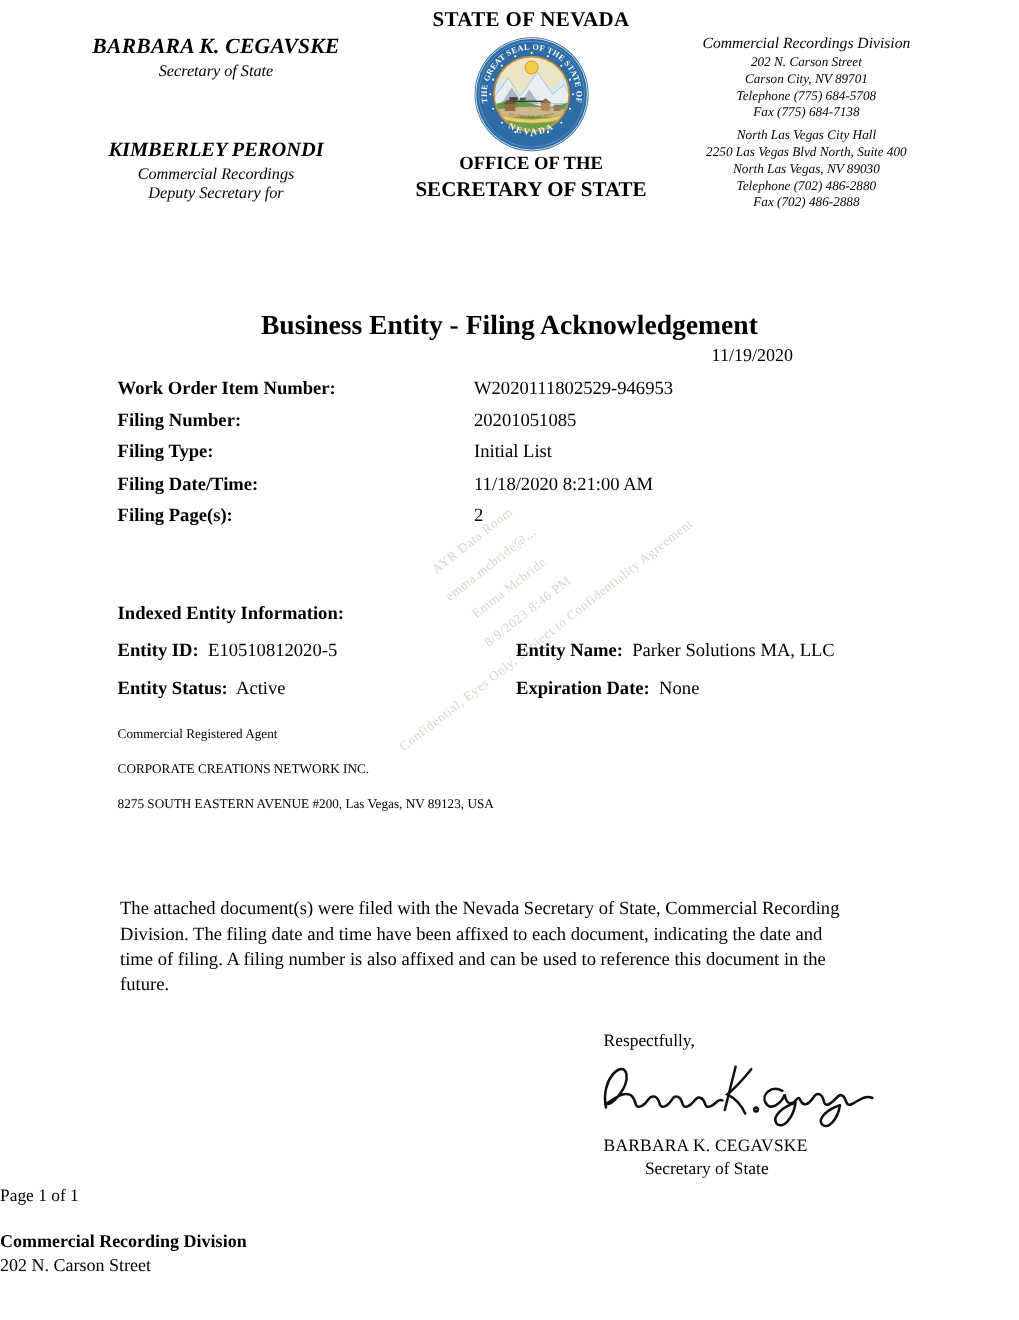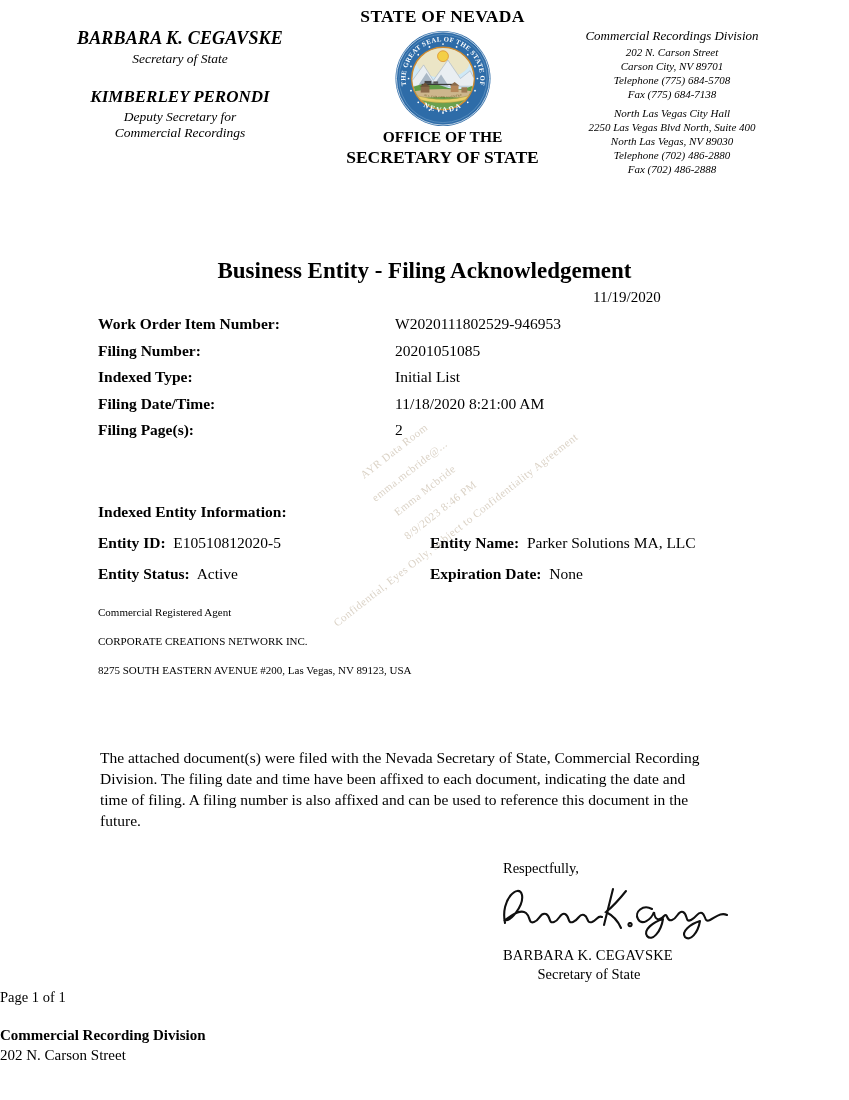--- a/index.html
+++ b/index.html
@@ -7,21 +7,21 @@
   .page {
     position:relative; width:849px; height:1100px; margin:0 auto;
     background:#ffffff; color:#000;
     font-family:"Liberation Serif","DejaVu Serif",serif;
     overflow:hidden;
   }
   
   .hdr-left { position:absolute; left:55px; top:28px; width:250px; text-align:center; }
   .hdr-left .name { font-size:18px; font-weight:bold; font-style:italic; letter-spacing:.2px; }
   .hdr-left .role { font-size:13.5px; font-style:italic; margin-top:2px; }
-  .hdr-left .name2 { margin-top:20px; font-size:17px; font-weight:bold; font-style:italic; }
+  .hdr-left .name2 { margin-top:48px; font-size:17px; font-weight:bold; font-style:italic; }
   .hdr-center { position:absolute; left:12px; right:0; top:6px; text-align:center;padding-left:24px; }
   .hdr-center .state { font-size:17.5px; font-weight:bold; letter-spacing:.3px; }
   .seal-wrap { width:100px; height:97px; margin:3px auto 1px auto; }
   .hdr-center .office { font-size:15.5px; font-weight:bold; line-height:1.2; }
   .hdr-center .office2 { font-size:17.5px; font-weight:bold; line-height:1.2; }
   .hdr-right { position:absolute; right:62px; top:28px; width:230px; text-align:center; font-style:italic; }
   .hdr-right .div-title { font-size:13px; margin-bottom:2px; }
   .hdr-right .addr-line { font-size:11px; line-height:1.27; }
   .hdr-right .group2 { margin-top:5px; }
   
@@ -63,22 +63,22 @@
     <div>Emma Mcbride</div>
     <div>8/9/2023 8:46 PM</div>
     <div>Confidential, Eyes Only, Subject to Confidentiality Agreement</div>
   </div>
 
   <div class="hdr-left">
     <div class="name">BARBARA K. CEGAVSKE</div>
     <div class="role">Secretary of State</div>
     <div class="name2">KIMBERLEY PERONDI</div>
     <div class="role">
+      <div>Commercial Recordings</div>
       <div>Deputy Secretary for</div>
-      <div>Commercial Recordings</div>
     </div>
   </div>
 
   <div class="hdr-center">
     <div class="state">STATE OF NEVADA</div>
     <div class="seal-wrap">
       <svg viewBox="0 0 100 100" width="100" height="97" aria-hidden="true">
         <defs>
           <clipPath id="inner">
               <circle cx="50" cy="50" r="31.5"></circle>
@@ -168,21 +168,21 @@
   <div class="filing">
     <div class="row">
       <span class="lbl">Work Order Item Number:</span>
       <span class="val">W2020111802529-946953</span>
     </div>
     <div class="row">
       <span class="lbl">Filing Number:</span>
       <span class="val">20201051085</span>
     </div>
     <div class="row">
-      <span class="lbl">Indexed Type:</span>
+      <span class="lbl">Filing Type:</span>
       <span class="val">Initial List</span>
     </div>
     <div class="row">
       <span class="lbl">Filing Date/Time:</span>
       <span class="val">11/18/2020 8:21:00 AM</span>
     </div>
     <div class="row">
       <span class="lbl">Filing Page(s):</span>
       <span class="val">2</span>
     </div>

